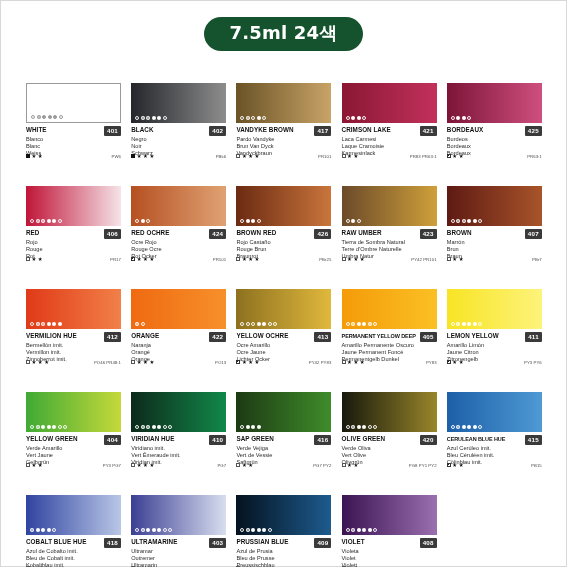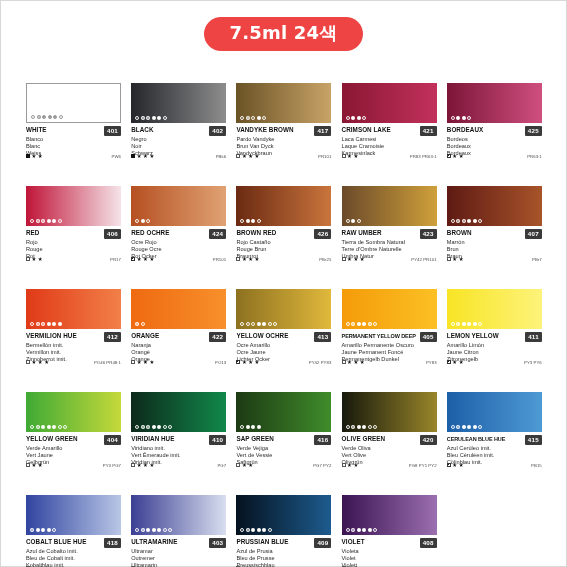--- a/index.html
+++ b/index.html
@@ -142,21 +142,21 @@
     white-space:nowrap;
     line-height:5px;
   }
 </style>
 </head>
 <body>
 
 <div id="sheet">
 
   <div id="header">
-    <div id="title-badge" style="background: #ef4444;">7.5ml 24색</div>
+    <div id="title-badge" style="background: #14532d;">7.5ml 24색</div>
   </div>
 
   <div id="grid">
       <div class="cell">
         <div class="swatch light bordered">
           <div class="grad" style="background: linear-gradient(90deg, rgb(255, 255, 255) 0%, rgb(255, 255, 255) 100%);"></div>
           <div class="dots">
             <span class="dot o"></span>
             <span class="dot h"></span>
             <span class="dot f"></span>

